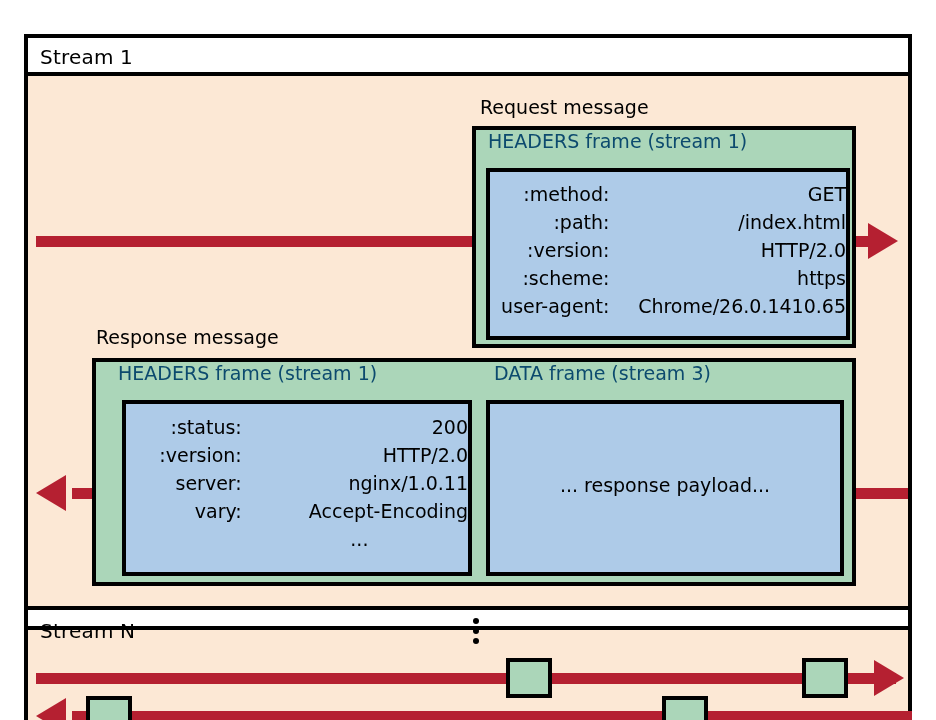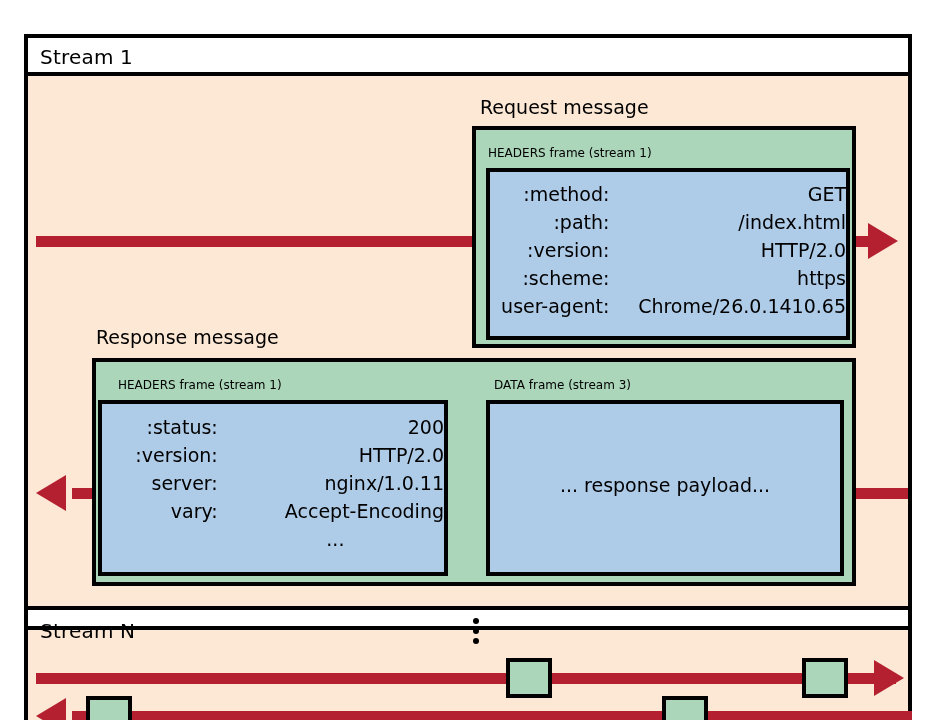--- a/index.html
+++ b/index.html
@@ -85,23 +85,23 @@
   }
   .frame {
     position: absolute;
     background: #abd6b9;
     border: 4px solid #000000;
     box-sizing: border-box;
   }
   .frame-title {
     position: absolute;
     left: 12px;
-    top: 16px;
-    font-size: 12px;
-    color: #000000;
+    top: 0;
+    font-size: 19px;
+    color: #0c4a6e;
     white-space: nowrap;
   }
   .payload {
     position: absolute;
     background: #aecbe8;
     border: 4px solid #000000;
     box-sizing: border-box;
   }
 
   
@@ -202,21 +202,21 @@
             </tr>
           </tbody>
         </table>
       </div>
     </div>
 
     <div class="msg-label" style="left: 68px; top: 250px;">Response message</div>
 
     <div class="frame" style="left: 64px; top: 282px; width: 764px; height: 228px;">
 
-      <div class="payload" style="left: 2px; top: 38px; width: 350px; height: 176px; background: #aecbe8;">
+      <div class="payload" style="left: 26px; top: 38px; width: 350px; height: 176px; background: #aecbe8;">
         <table class="kv" style="margin-top: 10px;">
           <tbody>
             <tr>
               <td class="k">:status:</td>
               <td class="v">200</td>
             </tr>
             <tr>
               <td class="k">:version:</td>
               <td class="v">HTTP/2.0</td>
             </tr>

